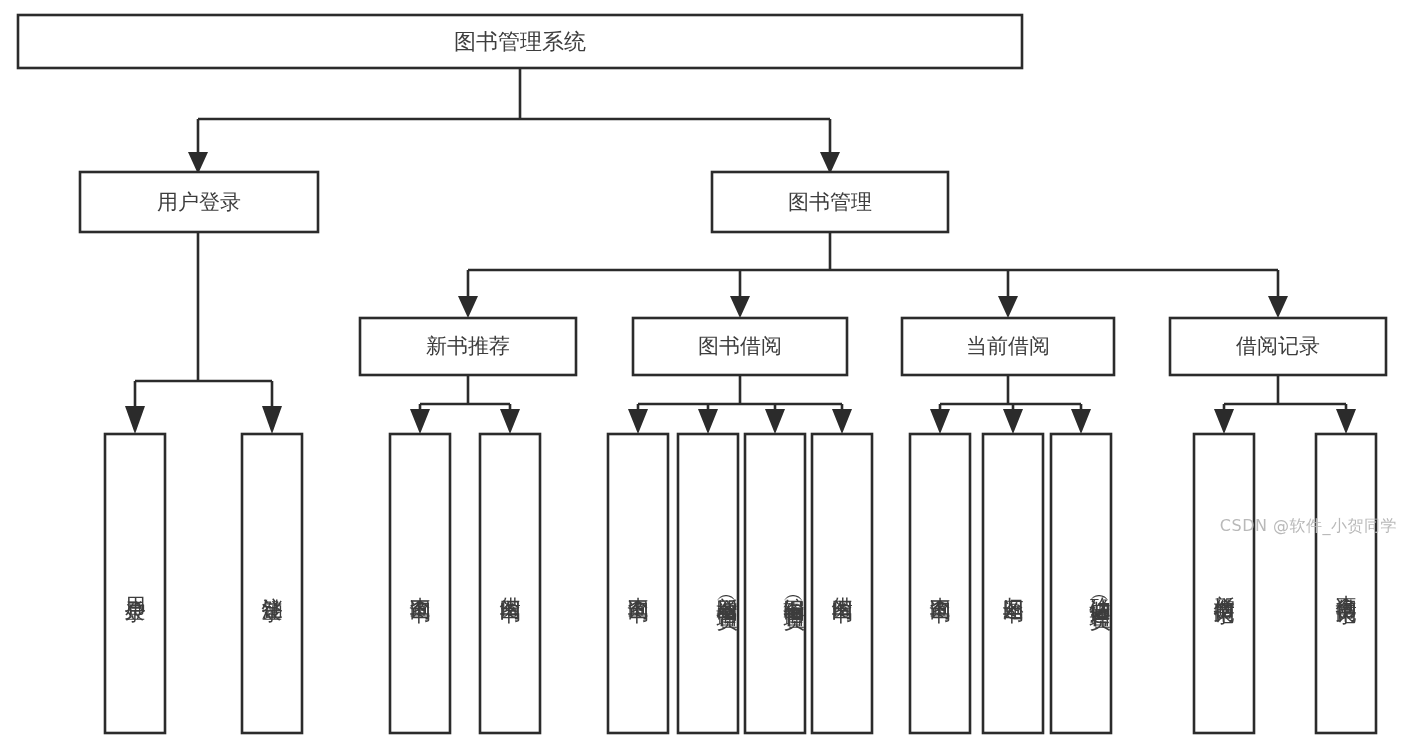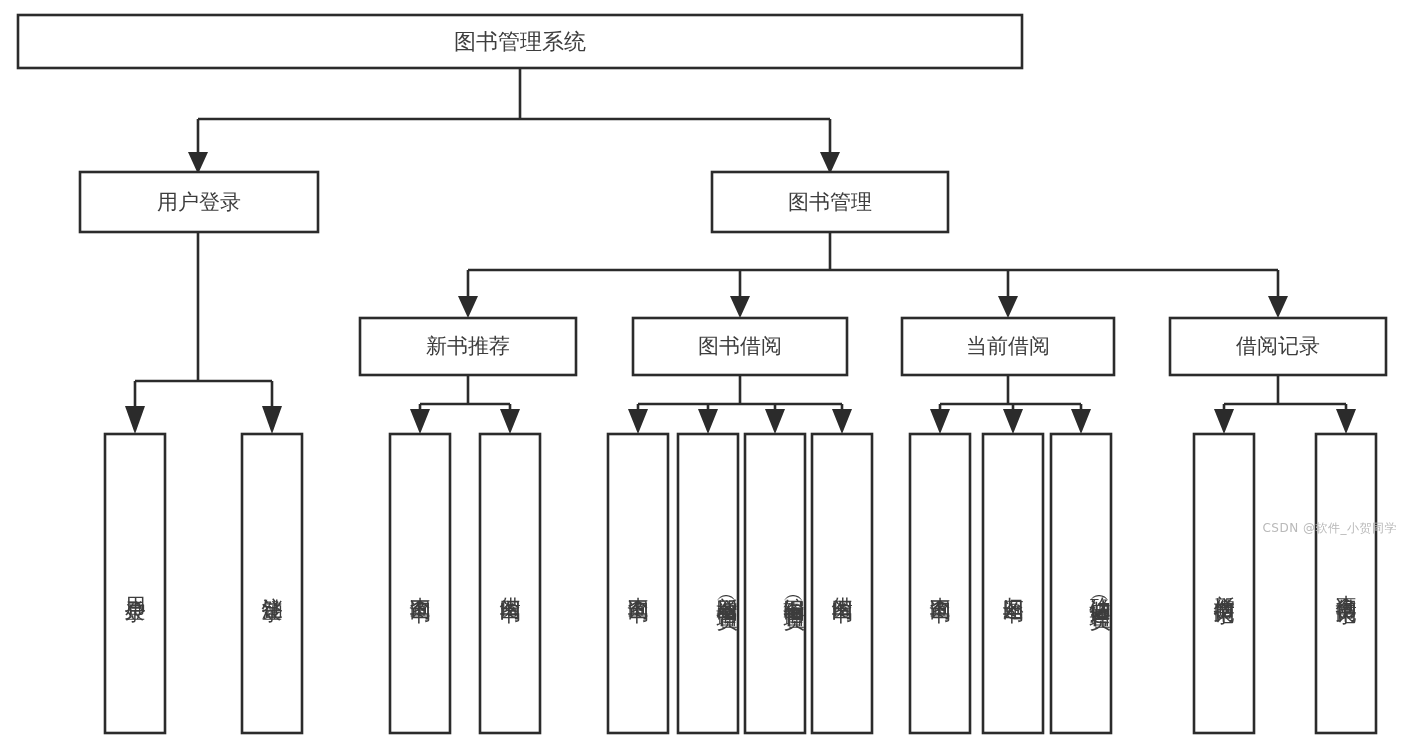--- a/index.html
+++ b/index.html
@@ -64,21 +64,21 @@
     align-items: center;
     justify-content: center;
     white-space: nowrap;
     pointer-events: none;
   }
   .watermark {
     position: absolute;
     right: 8px;
     bottom: 4px;
     font-family: "DejaVu Sans", "Liberation Sans", sans-serif;
-    font-size: 12px;
+    font-size: 16px;
     color: #b9b9b9;
     letter-spacing: 0.5px;
     white-space: nowrap;
   }
 </style>
 </head>
 <body>
 
 <div id="diagram-root">
 

